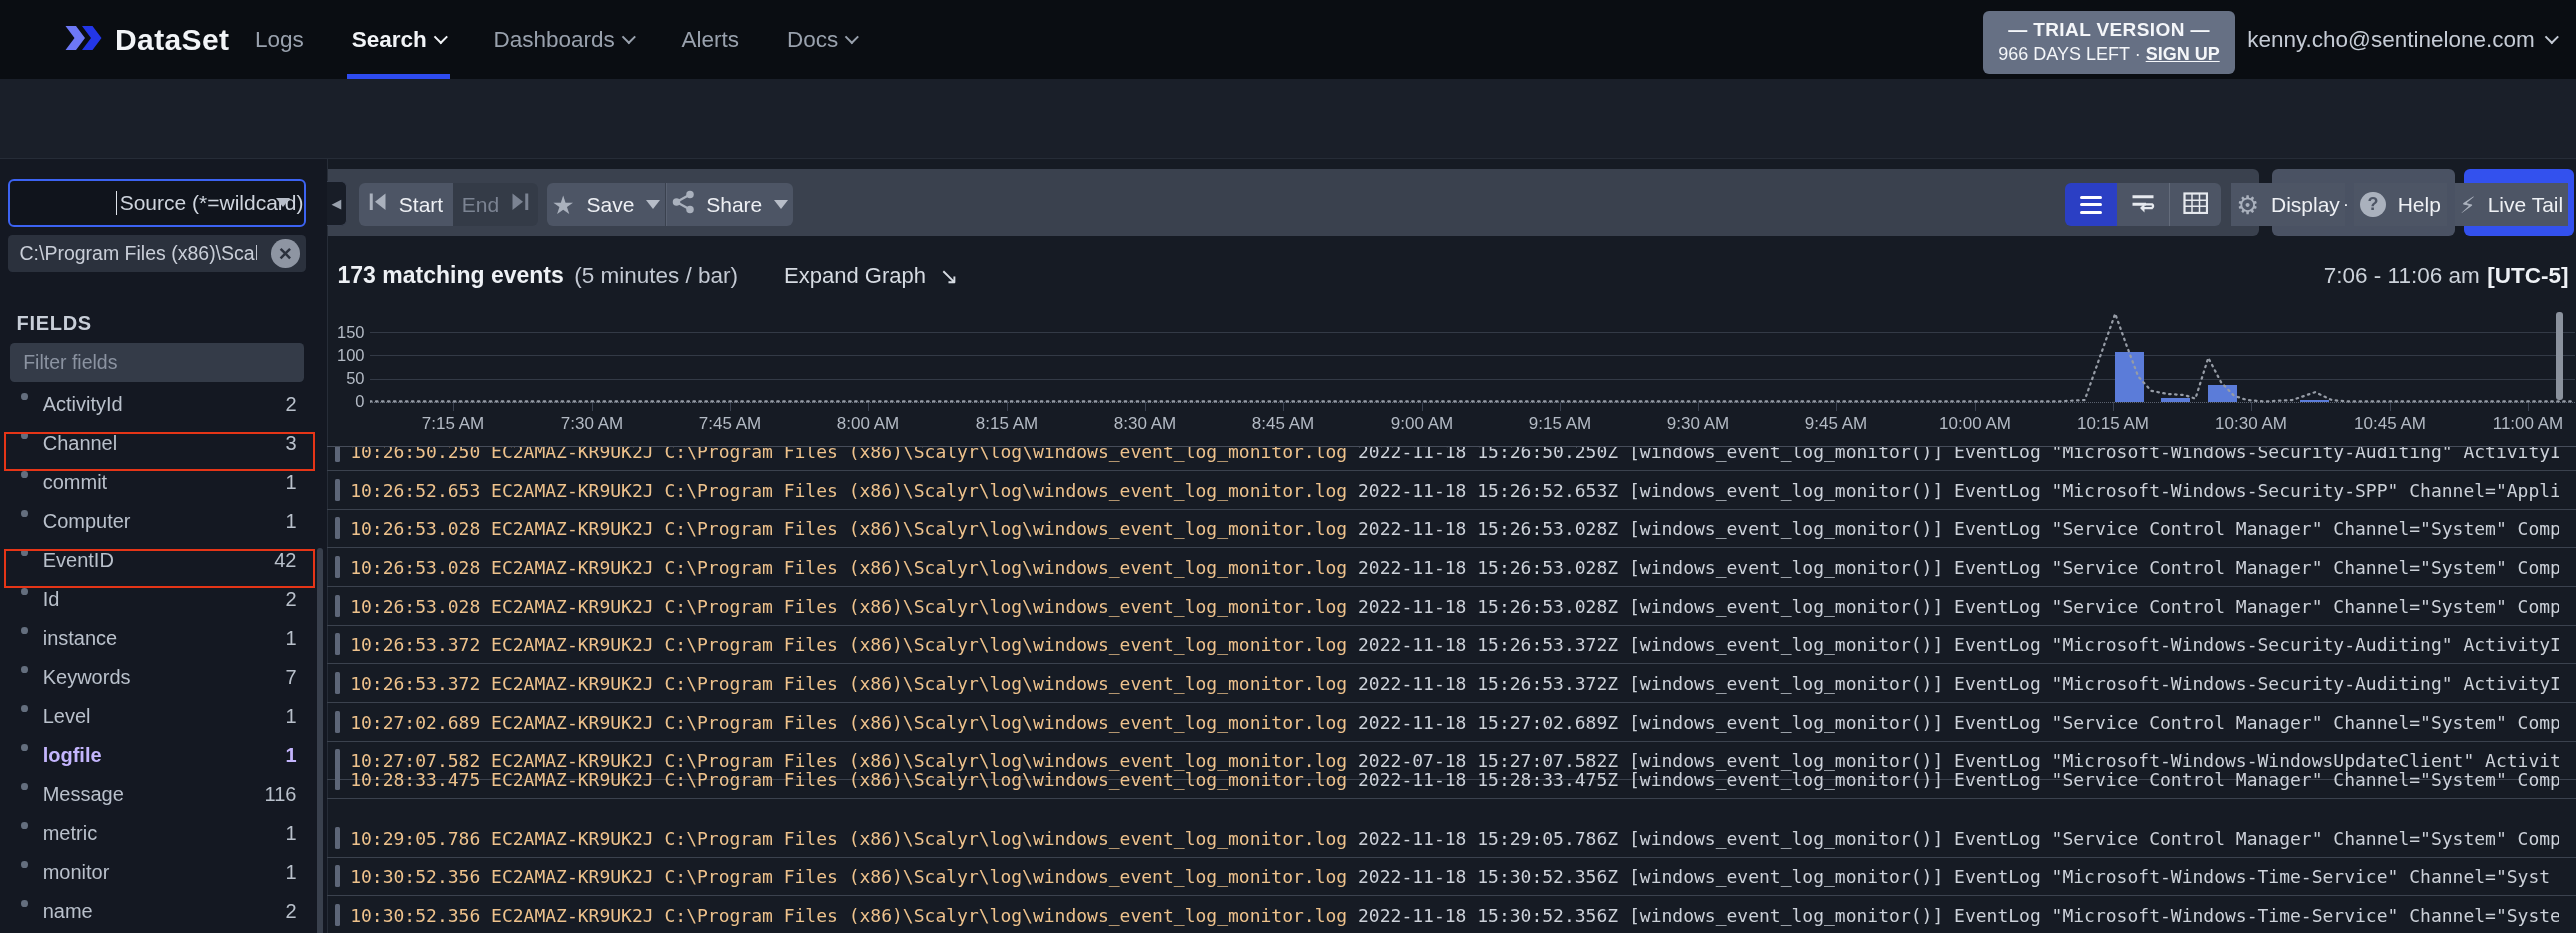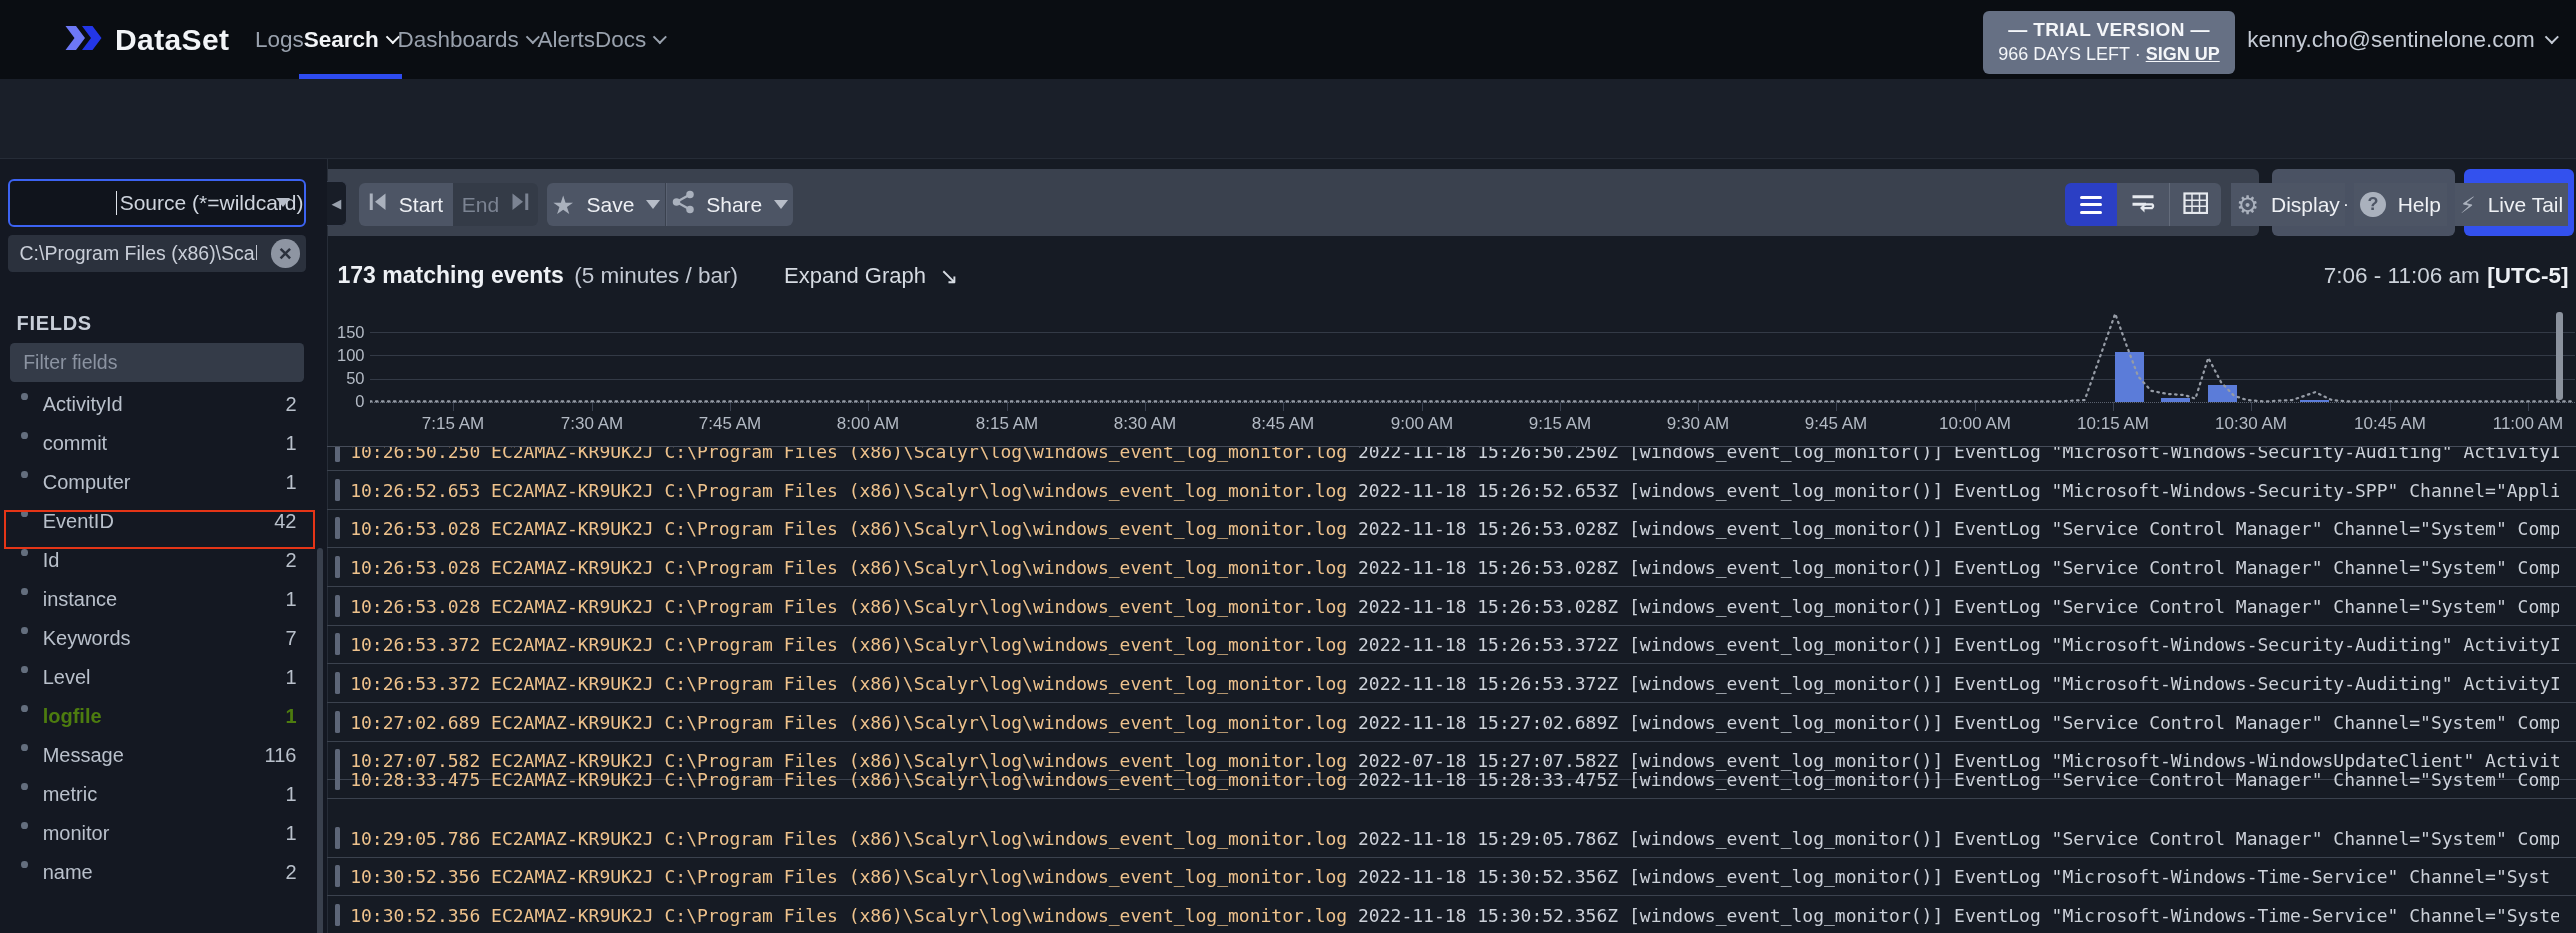--- a/index.html
+++ b/index.html
@@ -5,21 +5,21 @@
   * { margin:0; padding:0; box-sizing:border-box; }
   html,body { width:2576px; height:933px; overflow:hidden; background:#161b24;
               font-family:"Liberation Sans", sans-serif; }
   .abs { position:absolute; }
   #stage { position:relative; width:2576px; height:933px; background:#161b24; }
 
   
   #topnav { left:0; top:0; width:2576px; height:79px; background:#0a0d12; }
   #brand { left:64px; top:0; height:79px; display:flex; align-items:center; gap:12px; }
   #brand .brand-name { color:#f2f4f7; font-size:30px; font-weight:bold; letter-spacing:0.4px; }
-  #nav-items { left:255px; top:0; height:79px; display:flex; align-items:center; }
+  #nav-items { left:255px; top:0; height:79px; display:flex; align-items:center; gap:48px; }
   .nav-item { position:relative; height:79px; display:flex; align-items:center; gap:9px;
               color:#99a1ad; font-size:22.5px; cursor:pointer; }
   .nav-item.active { color:#f2f4f7; font-weight:bold; }
   .nav-item.active::after { content:""; position:absolute; left:-4.5px; right:-4.5px; bottom:0;
               height:5.2px; background:#2e4bf0; }
   .chev { width:9.7px; height:9.7px; border-right:2.2px solid currentColor; border-bottom:2.2px solid currentColor;
           transform:rotate(45deg); margin-top:-4.5px; }
   #trial-badge { left:1983px; top:10.5px; width:252px; height:63px; background:#667084; border-radius:6px;
           display:flex; flex-direction:column; align-items:center; justify-content:center; gap:3px;
           color:#f4f6f9; cursor:pointer; }
@@ -63,21 +63,21 @@
                 background:#8e95a2; color:#2b313d; font-size:22.5px; font-weight:bold;
                 display:flex; align-items:center; justify-content:center; cursor:pointer; }
   #fields-title { left:16.5px; top:153px; color:#c8ced8; font-size:20px; font-weight:bold; letter-spacing:0.7px; }
   #filter-fields { left:9.7px; top:184px; width:294px; height:39px; background:#343b48; border-radius:4.5px;
                 display:flex; align-items:center; color:#8b93a1; font-size:19.5px; padding-left:13.5px; cursor:text; }
   #fields-list { left:0; top:234px; width:322px; }
   .field-row { position:relative; height:39px; display:flex; align-items:flex-start; padding-left:21px;
                color:#b9c0cb; font-size:20px; cursor:pointer; }
   .field-row .dot { width:6.7px; height:6.7px; border-radius:50%; background:#646e7e; margin-right:15px; }
   .field-row .cnt { margin-left:auto; margin-right:25.5px; }
-  .field-row.bold { font-weight:bold; color:#4d7c0f; }
+  .field-row.bold { font-weight:bold; color:#c4b5fd; }
   .annotation { position:absolute; left:3.7px; right:6.7px; top:0; bottom:0; border:2.2px solid #e63517;
                 pointer-events:none; }
   #side-scroll { left:317px; top:389px; width:6px; height:544px; background:#39404d; border-radius:3px; cursor:pointer; }
 
   
   #collapse-tab { left:327px; top:181px; width:20px; height:45px; background:#181d27;
                   border:0.7px solid #3a4150; border-left:none; border-radius:0 6px 6px 0;
                   display:flex; align-items:center; justify-content:center;
                   color:#98a0ac; font-size:12.7px; cursor:pointer; }
   .tb-btn { position:absolute; top:183px; height:43px; display:flex; align-items:center; justify-content:center;
@@ -220,20 +220,26 @@
     </div>
     <div id="fields-title" class="abs">FIELDS</div>
     <div id="filter-fields" class="abs">
       <span>Filter fields</span>
     </div>
     <div id="fields-list" class="abs">
         <div class="field-row">
           <span class="dot"></span>
           <span>ActivityId</span>
           <span class="cnt">2</span>
+        </div>
+        <div class="field-row">
+          <span class="dot"></span>
+          <span>Channel</span>
+          <span class="cnt">3</span>
+          <div class="annotation"></div>
         </div>
         <div class="field-row">
           <span class="dot"></span>
           <span>commit</span>
           <span class="cnt">1</span>
         </div>
         <div class="field-row">
           <span class="dot"></span>
           <span>Computer</span>
           <span class="cnt">1</span>

